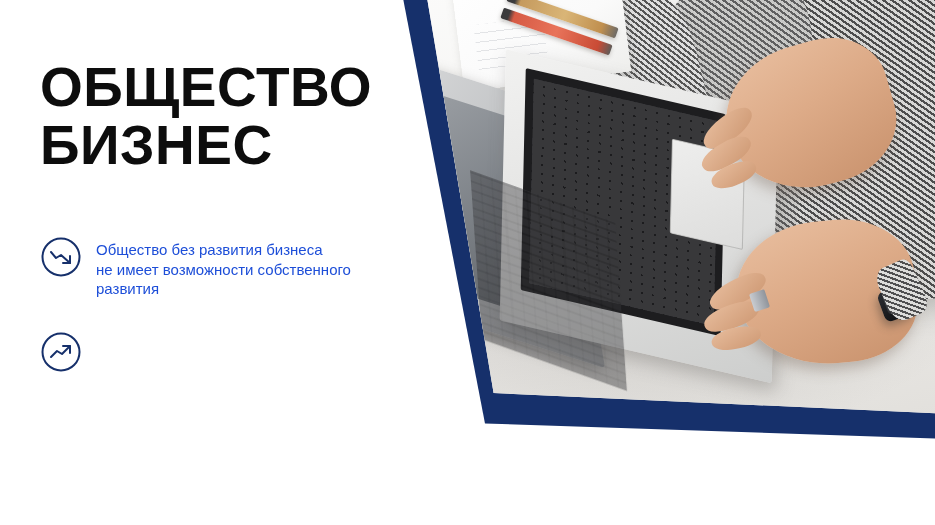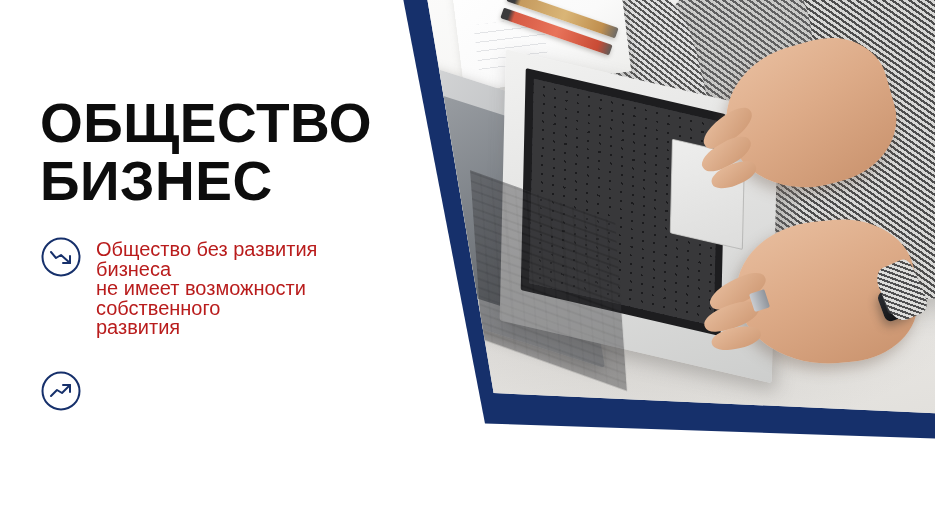--- a/index.html
+++ b/index.html
@@ -202,29 +202,28 @@
     transform:rotate(-18deg);
   }
 
   
   .title{
     position:absolute;left:40px;top:58px;
     font-size:55px;line-height:58px;
     font-weight:bold;color:#0d0d0d;
     letter-spacing:.5px;
     white-space:pre-line;
-    margin-top:36px;
   }
   .bullets{position:absolute;left:40px;top:236px;width:320px;}
   .bullet{display:flex;align-items:flex-start;margin-bottom:32px;}
   .bullet-icon{flex:0 0 auto;width:42px;height:42px;margin-right:14px;}
   .bullet-icon svg{display:block;}
   .bullet-text{
-    font-size:20px;line-height:19.5px;
-    color:#b91c1c;
+    font-size:15px;line-height:19.5px;
+    color:#1d4ed8;
     padding-top:4px;
     white-space:pre-line;
   }
 </style>
 </head>
 <body>
 
 <div class="slide">
 
   <div class="navy-frame"></div>

